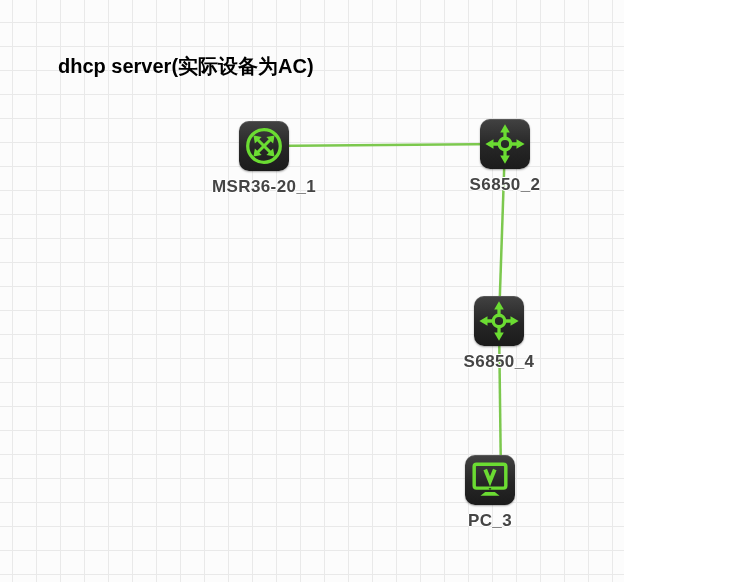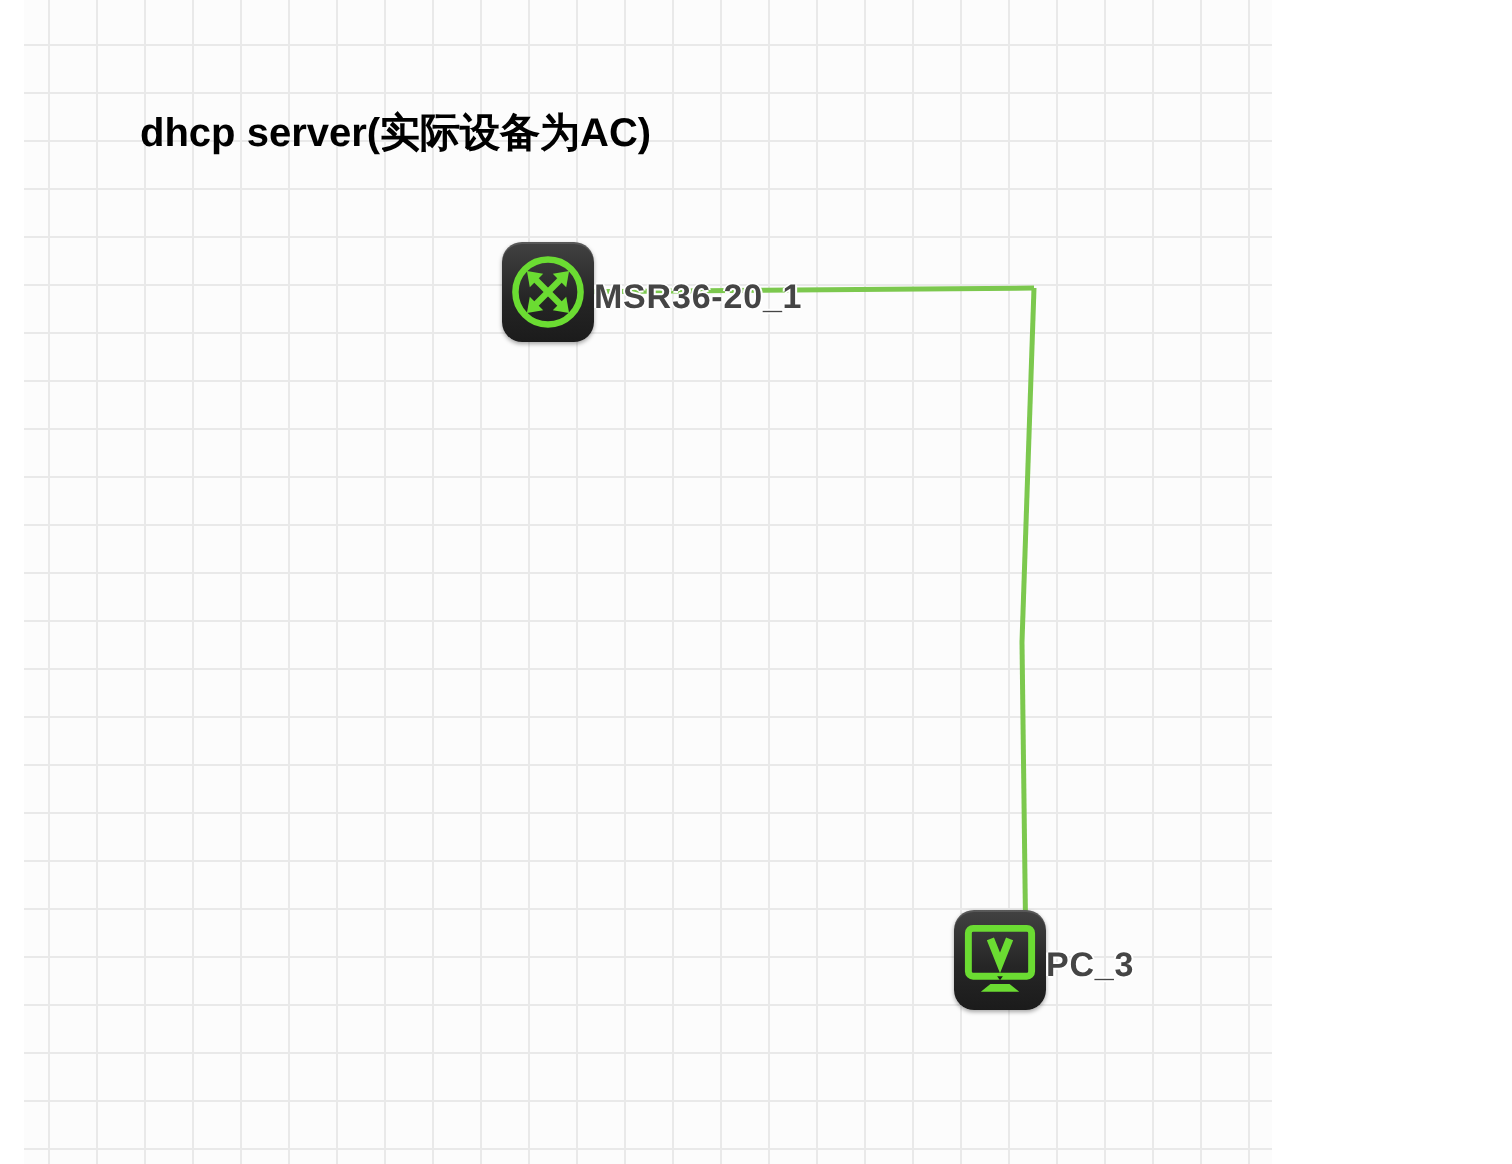--- a/index.html
+++ b/index.html
@@ -8,29 +8,28 @@
   .canvas{
     position:relative;
     width:624px;height:582px;
     overflow:hidden;
     background-color:#fcfcfc;
     background-image:
       linear-gradient(to right,#e9e9e9 1px,transparent 1px),
       linear-gradient(to bottom,#e9e9e9 1px,transparent 1px);
     background-size:24px 24px,24px 24px;
     background-position:12px 0,0 22px;
-    margin-left:12px;
   }
 
   .links{position:absolute;left:0;top:0;width:756px;height:582px;}
 
   .node{
     position:absolute;
     width:50px;
-    display:flex;flex-direction:row;align-items:center;justify-content:space-between;
+    display:flex;flex-direction:column;align-items:center;justify-content:space-between;
   }
   .device-icon{
     width:50px;height:50px;
     border-radius:10px;
     background:linear-gradient(180deg,#424242 0%,#262626 55%,#1b1b1b 100%);
     box-shadow:inset 0 1px 0 rgba(255,255,255,.12), 0 1px 2px rgba(0,0,0,.35);
     display:flex;align-items:center;justify-content:center;
   }
   .node-label{
     margin-top:6px;
@@ -75,21 +74,61 @@
           <polygon points="13,13 21.5,14.5 14.5,21.5"></polygon>
           <polygon points="35,13 33.5,21.5 26.5,14.5"></polygon>
           <polygon points="13,35 14.5,26.5 21.5,33.5"></polygon>
           <polygon points="35,35 26.5,33.5 33.5,26.5"></polygon>
         </g>
       </svg>
     </div>
     <div class="node-label">MSR36-20_1</div>
   </div>
 
+  <div class="node" style="left:480px;top:119px">
+    <div class="device-icon">
+      <svg width="46" height="46" viewBox="0 0 48 48">
+        <circle cx="24" cy="24" r="6" fill="none" stroke="#6bdc32" stroke-width="3.4"></circle>
+        <g stroke="#6bdc32" stroke-width="3.4" stroke-linecap="round">
+          <line x1="24" y1="17" x2="24" y2="12"></line>
+          <line x1="24" y1="31" x2="24" y2="36"></line>
+          <line x1="17" y1="24" x2="12" y2="24"></line>
+          <line x1="31" y1="24" x2="36" y2="24"></line>
+        </g>
+        <g fill="#6bdc32">
+          <polygon points="24,3.5 19,12 29,12"></polygon>
+          <polygon points="24,44.5 19,36 29,36"></polygon>
+          <polygon points="3.5,24 12,19 12,29"></polygon>
+          <polygon points="44.5,24 36,19 36,29"></polygon>
+        </g>
+      </svg>
+    </div>
+    <div class="node-label">S6850_2</div>
+  </div>
 
+  <div class="node" style="left:474px;top:296px">
+    <div class="device-icon">
+      <svg width="46" height="46" viewBox="0 0 48 48">
+        <circle cx="24" cy="24" r="6" fill="none" stroke="#6bdc32" stroke-width="3.4"></circle>
+        <g stroke="#6bdc32" stroke-width="3.4" stroke-linecap="round">
+          <line x1="24" y1="17" x2="24" y2="12"></line>
+          <line x1="24" y1="31" x2="24" y2="36"></line>
+          <line x1="17" y1="24" x2="12" y2="24"></line>
+          <line x1="31" y1="24" x2="36" y2="24"></line>
+        </g>
+        <g fill="#6bdc32">
+          <polygon points="24,3.5 19,12 29,12"></polygon>
+          <polygon points="24,44.5 19,36 29,36"></polygon>
+          <polygon points="3.5,24 12,19 12,29"></polygon>
+          <polygon points="44.5,24 36,19 36,29"></polygon>
+        </g>
+      </svg>
+    </div>
+    <div class="node-label">S6850_4</div>
+  </div>
 
   <div class="node" style="left:465px;top:455px">
     <div class="device-icon">
       <svg width="46" height="46" viewBox="0 0 48 48">
         <rect x="7.5" y="7.5" width="33" height="25" rx="2.5" fill="none" stroke="#6bdc32" stroke-width="3.6"></rect>
         <polyline points="19,13 24,25.5 29,13" fill="none" stroke="#6bdc32" stroke-width="4" stroke-linejoin="miter"></polyline>
         <polygon points="25.5,32.5 22.5,32.5 24,34.5" fill="#1b1b1b"></polygon>
         <polygon points="14,40.5 34,40.5 29,36.5 19,36.5" fill="#6bdc32"></polygon>
       </svg>
     </div>

